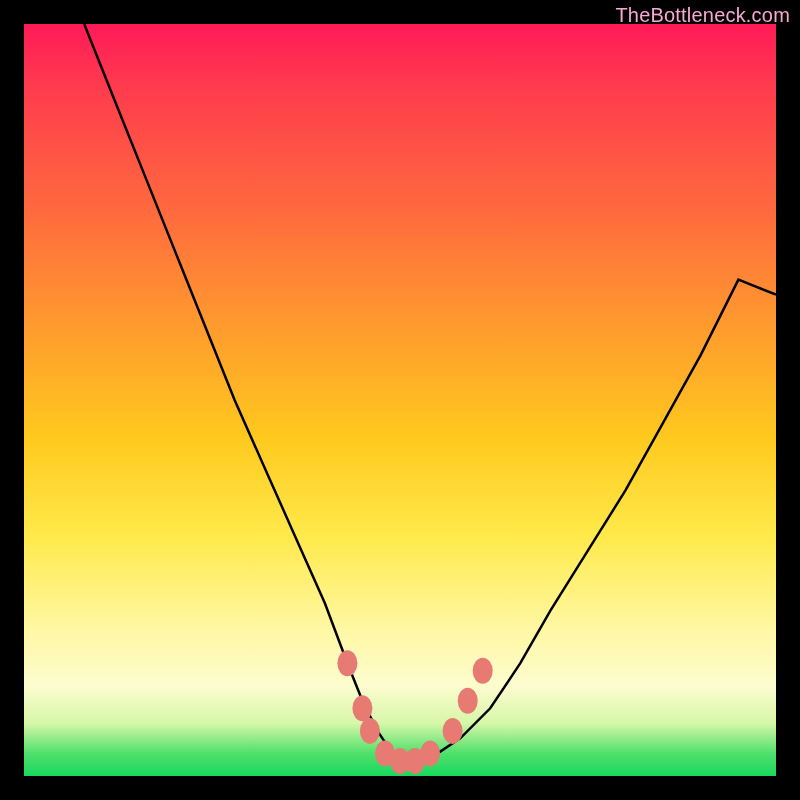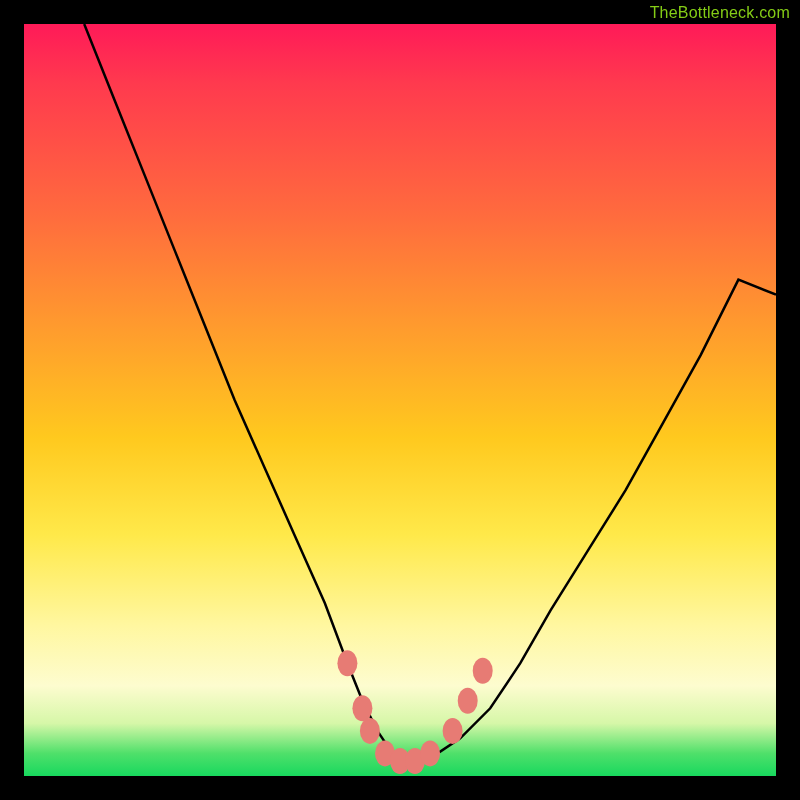--- a/index.html
+++ b/index.html
@@ -38,22 +38,22 @@
       #fdfccf 88%,
       #d6f7a8 93%,
       #4fe06a 97%,
       #18d85e 100%
     );
   }
   .watermark {
     position: absolute;
     top: 4px;
     right: 10px;
-    color: #84cc16;
-    font-size: 16px;
+    color: #f9a8d4;
+    font-size: 20px;
     letter-spacing: 0.2px;
     font-weight: 500;
   }
   svg.curve {
     position: absolute;
     left: 24px;
     top: 24px;
     width: 752px;
     height: 752px;
     pointer-events: none;

